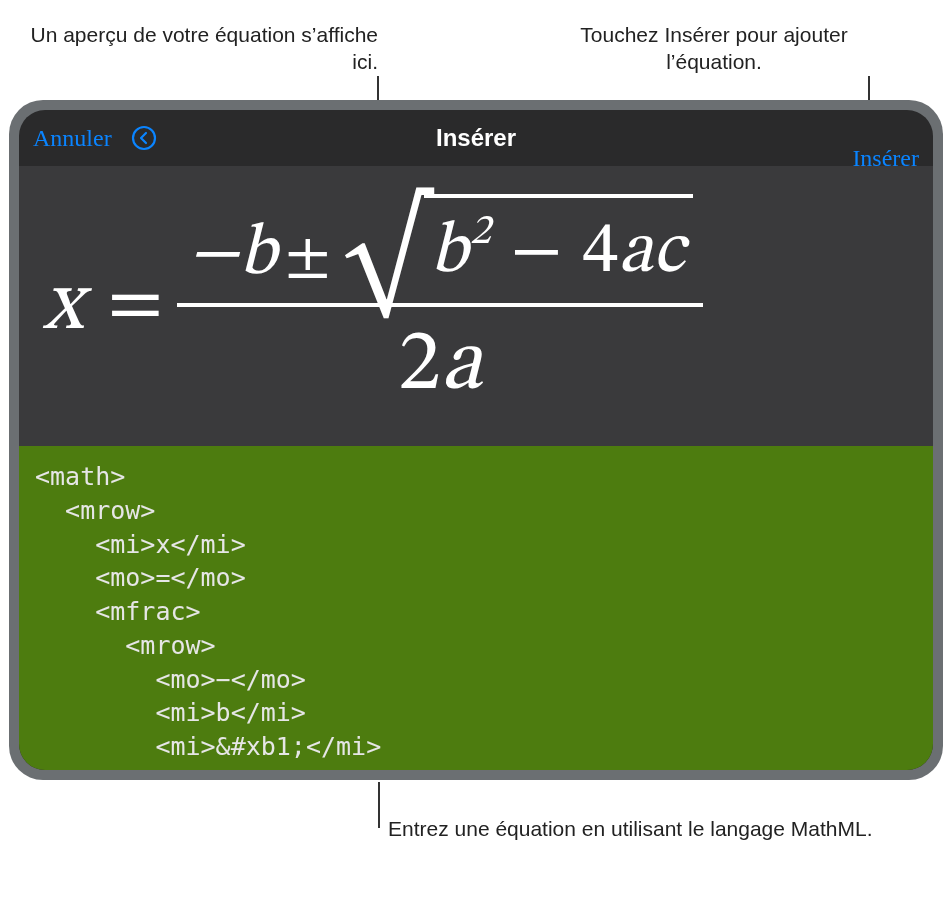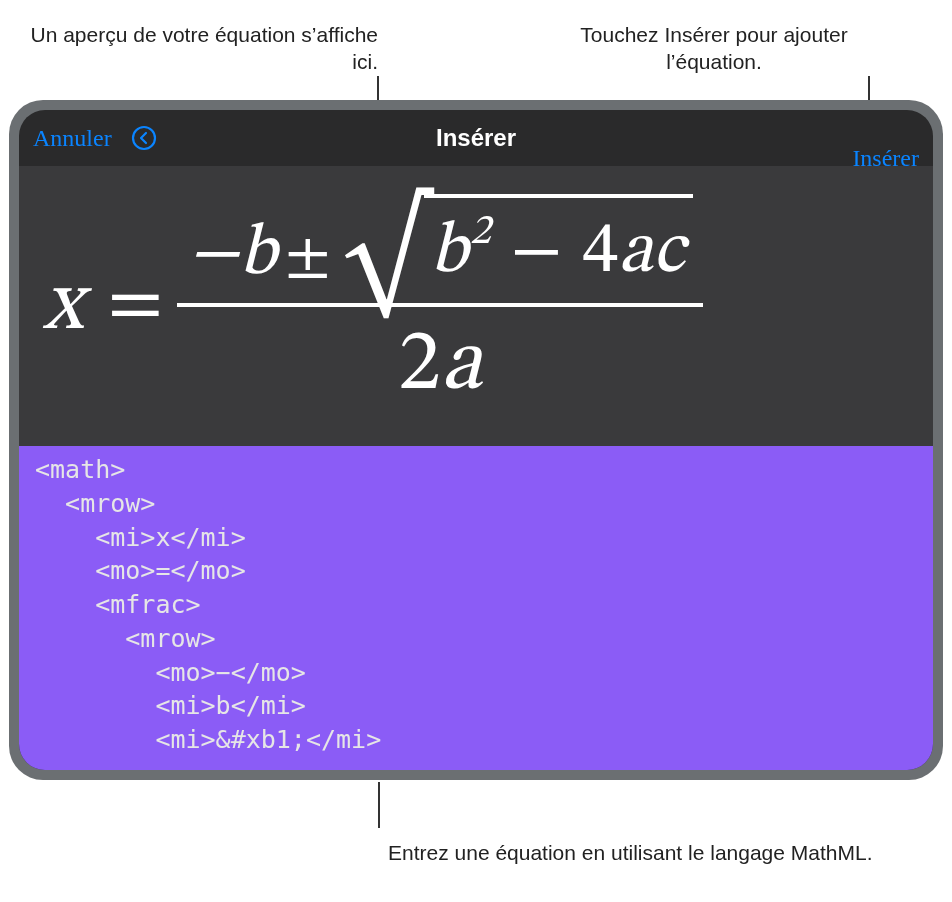--- a/index.html
+++ b/index.html
@@ -14,21 +14,21 @@
   .callout {
     position: absolute;
     color: #222;
     font-size: 21px;
     line-height: 1.3;
     text-align: right;
     margin-top: 15px;
   }
   .callout.left-top { right: 574px; top: 6px; width: 360px; text-align: right;}
   .callout.right-top { right: 68px; top: 6px; width: 340px; text-align: center;}
-  .callout.bottom { left: 388px; top: 824px; width: 520px; text-align: left;}
+  .callout.bottom { left: 388px; top: 800px; width: 520px; text-align: left;}
   .callout-line {
     position: absolute;
     background: #333;
     width: 1.5px;
   }
   .line-left  { left: 377px; top: 76px; height: 78px; }
   .line-right { left: 868px; top: 76px; height: 48px; }
   .line-bottom { left: 378px; top: 782px; height: 46px; }
 
   .device {
@@ -101,26 +101,26 @@
     border-top:4px solid #fff;
     padding:8px 8px 2px 6px;
     display:flex; align-items:flex-end;
     font-size:72px;
   }
   .sup { font-size:42px; margin-bottom:38px; margin-left:2px;}
   .space { width:20px; display:inline-block;}
 
   .editor {
     flex:1;
-    background:#8b5cf6;
+    background:#4d7c0f;
     color:#e6e6e6;
     font-family: "SF Mono", Menlo, Consolas, monospace;
     font-size:25px;
     line-height:1.35;
-    padding:7px 16px;
+    padding:14px 16px;
     white-space:pre;
     overflow:hidden;
   }
 </style>
 </head>
 <body>
 
 <div class="callout left-top">Un aperçu de votre équation s’affiche ici.</div>
 <div class="callout right-top">Touchez Insérer pour ajouter l’équation.</div>
 <div class="callout bottom">Entrez une équation en utilisant le langage MathML.</div>

